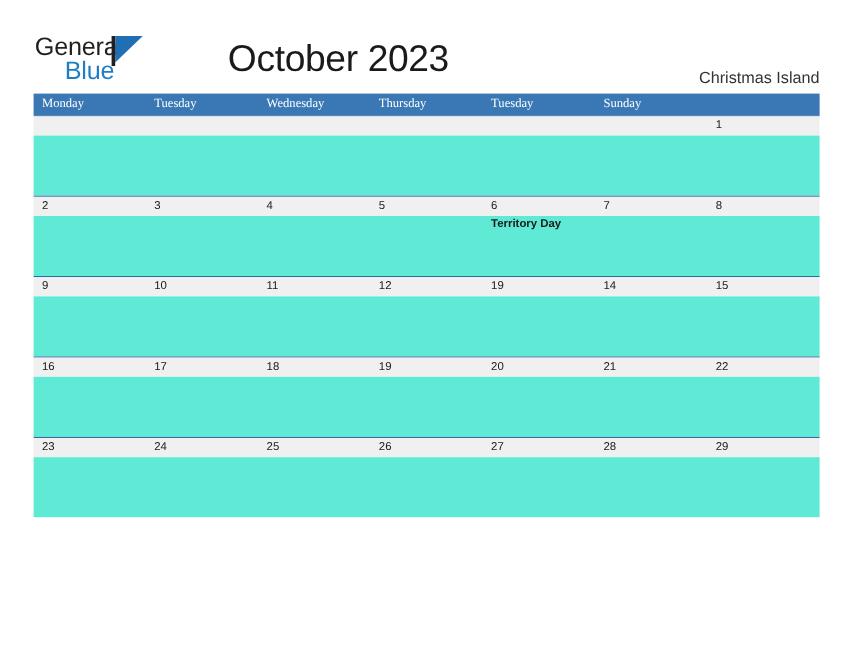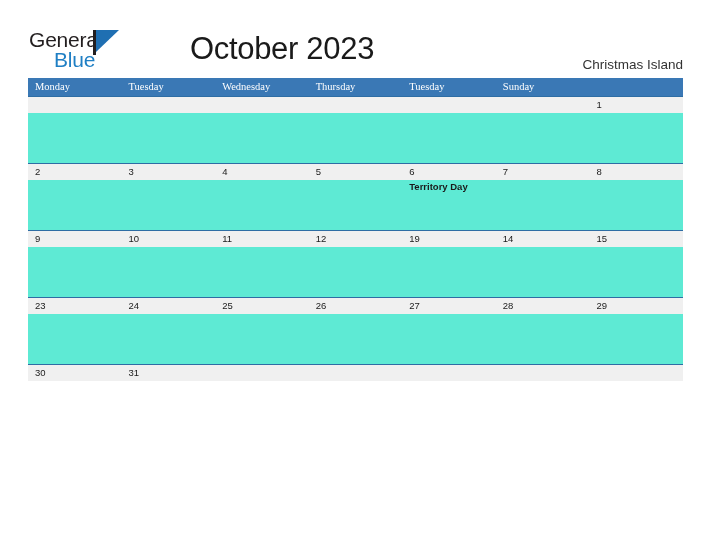--- a/index.html
+++ b/index.html
@@ -240,20 +240,40 @@
       <div class="ev-cell"></div>
       <div class="ev-cell"></div>
       <div class="ev-cell"></div>
       <div class="ev-cell"></div>
       <div class="ev-cell"></div>
       <div class="ev-cell"></div>
       <div class="ev-cell"></div>
     </div>
   </div>
 
+  <div class="week-row">
+    <div class="numbers-strip">
+      <div class="num-cell">16</div>
+      <div class="num-cell">17</div>
+      <div class="num-cell">18</div>
+      <div class="num-cell">19</div>
+      <div class="num-cell">20</div>
+      <div class="num-cell">21</div>
+      <div class="num-cell">22</div>
+    </div>
+    <div class="events-strip">
+      <div class="ev-cell"></div>
+      <div class="ev-cell"></div>
+      <div class="ev-cell"></div>
+      <div class="ev-cell"></div>
+      <div class="ev-cell"></div>
+      <div class="ev-cell"></div>
+      <div class="ev-cell"></div>
+    </div>
+  </div>
 
   <div class="week-row">
     <div class="numbers-strip">
       <div class="num-cell">23</div>
       <div class="num-cell">24</div>
       <div class="num-cell">25</div>
       <div class="num-cell">26</div>
       <div class="num-cell">27</div>
       <div class="num-cell">28</div>
       <div class="num-cell">29</div>
@@ -262,26 +282,14 @@
       <div class="ev-cell"></div>
       <div class="ev-cell"></div>
       <div class="ev-cell"></div>
       <div class="ev-cell"></div>
       <div class="ev-cell"></div>
       <div class="ev-cell"></div>
       <div class="ev-cell"></div>
     </div>
   </div>
 
-  <div class="week-row last-row">
-    <div class="numbers-strip">
-      <div class="num-cell">30</div>
-      <div class="num-cell">31</div>
-      <div class="num-cell"></div>
-      <div class="num-cell"></div>
-      <div class="num-cell"></div>
-      <div class="num-cell"></div>
-      <div class="num-cell"></div>
-    </div>
-
-  </div>
 
 </div>
 
 </body></html>

